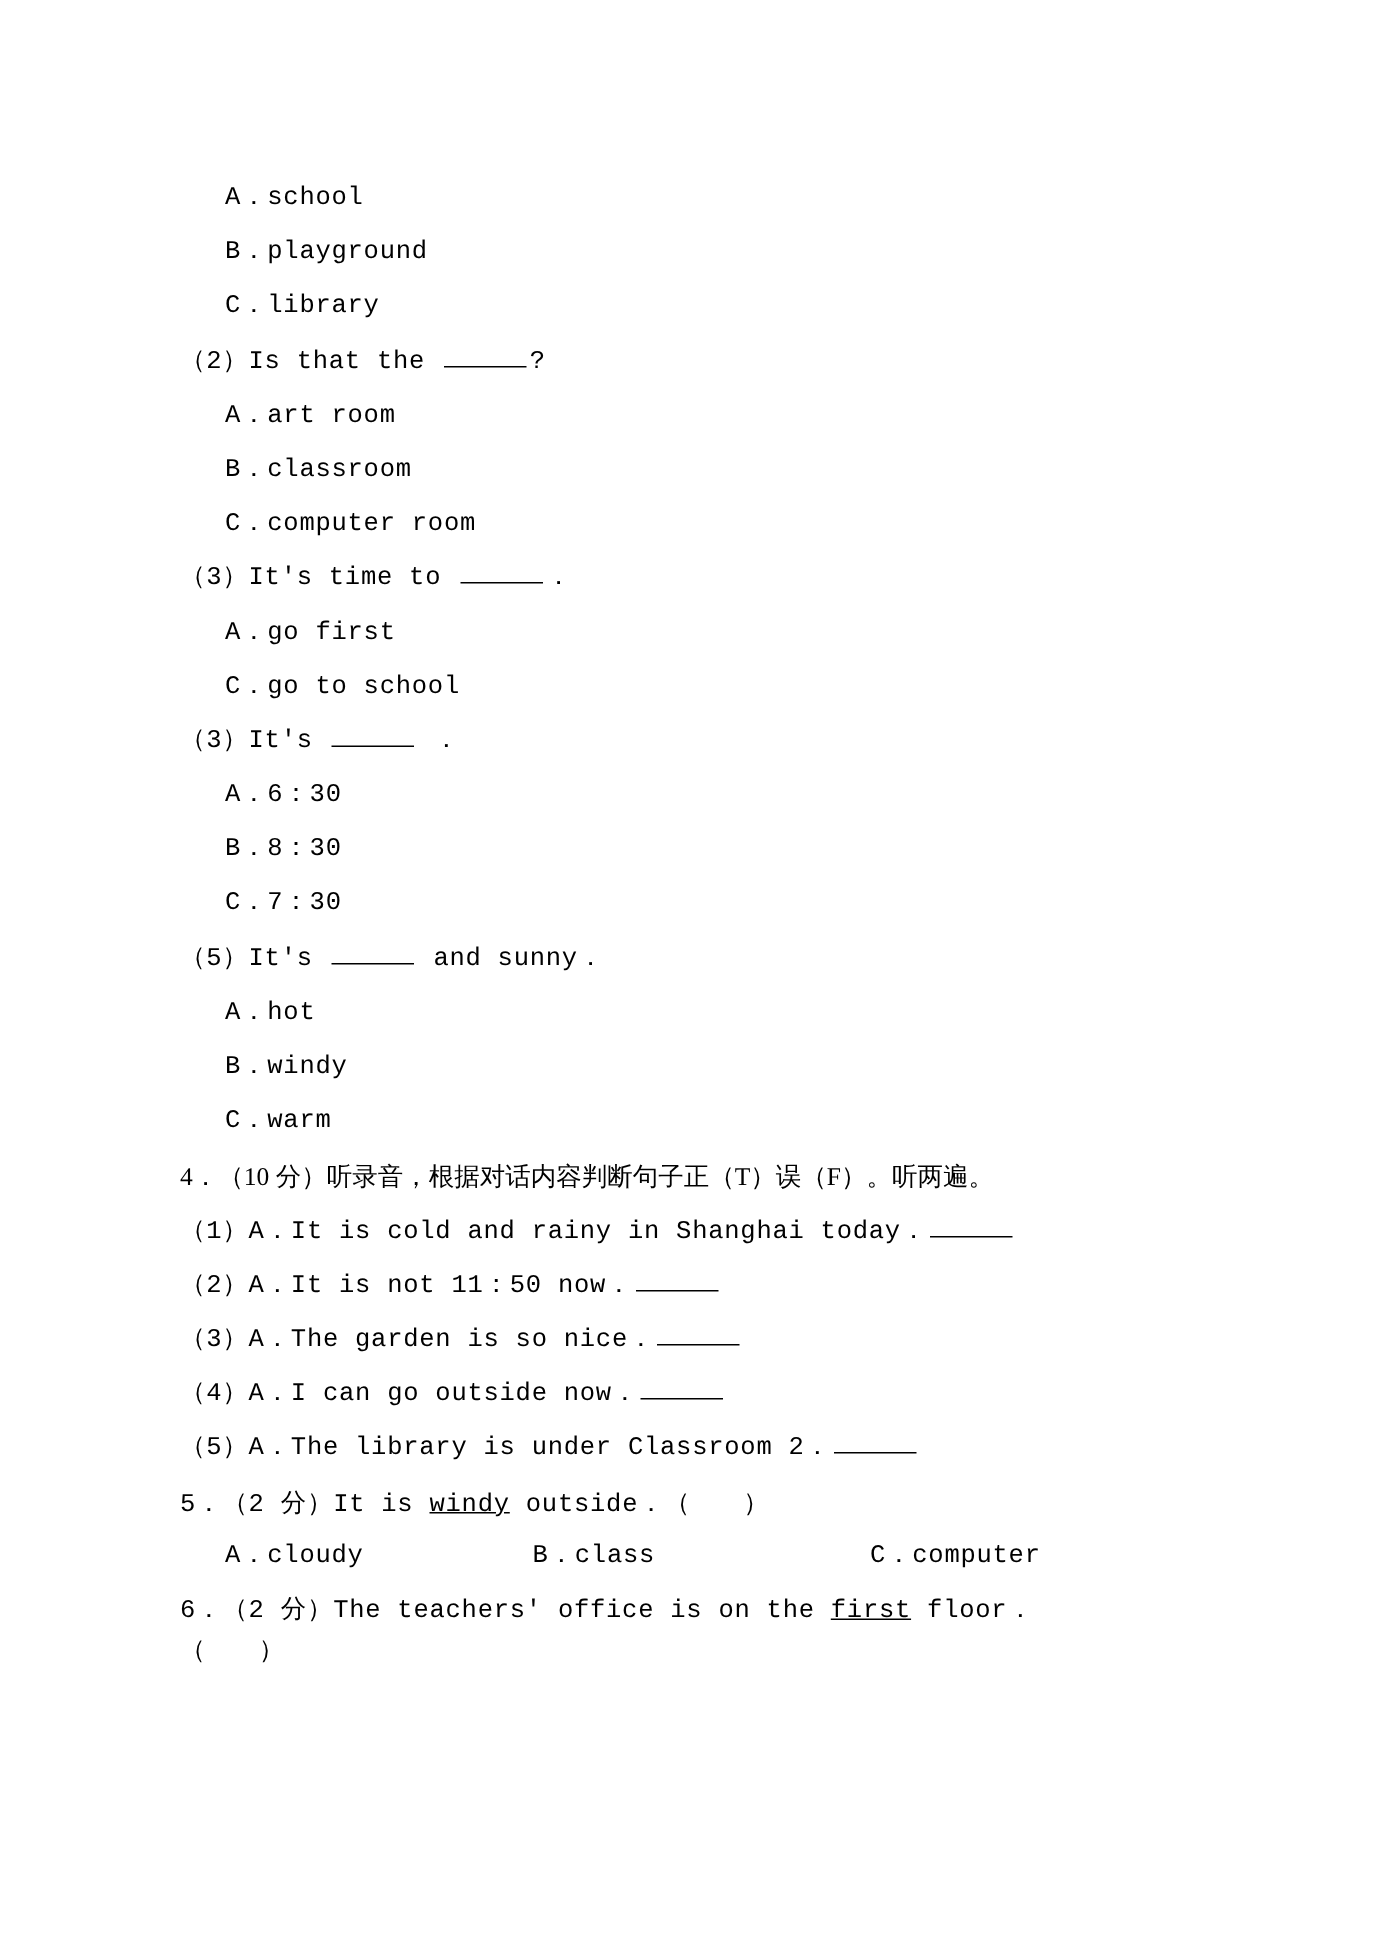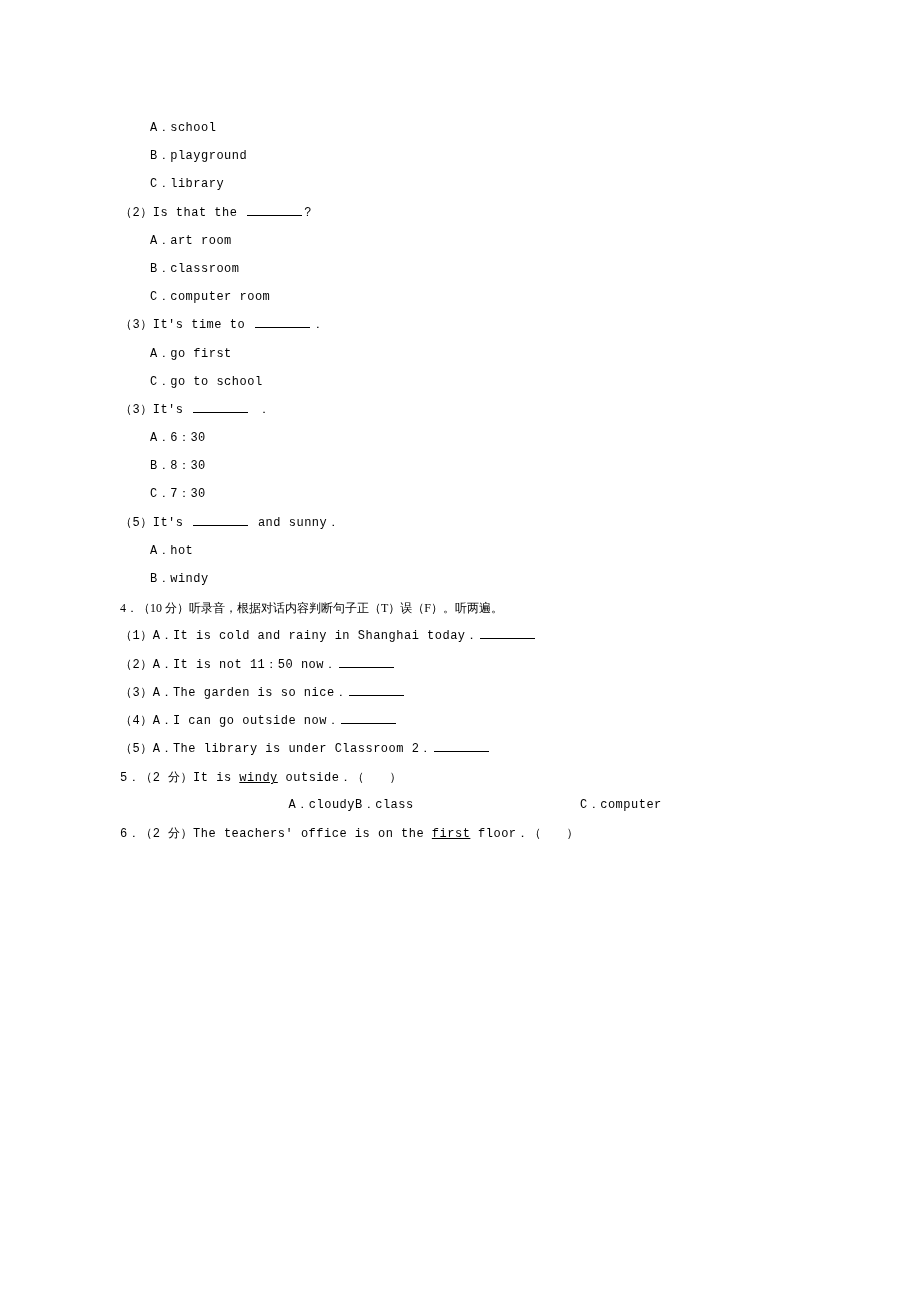--- a/index.html
+++ b/index.html
@@ -7,21 +7,21 @@
     padding: 0;
     background: #ffffff;
     font-family: "SimSun", "宋体", serif;
     color: #000000;
   }
   .page {
     width: 821px;
     min-height: 1302px;
     padding: 110px 96px 80px 120px;
     box-sizing: border-box;
-    font-size: 12px;
+    font-size: 17px;
     line-height: 1.6;
   }
   .mono {
     font-family: "Courier New", "SimSun", monospace;
     letter-spacing: 0.5px;
   }
   .indent-2 { margin-left: 30px; }
   .q-line { margin: 9px 0; }
   .option-line { margin: 9px 0 9px 30px; }
   .blank {
@@ -37,21 +37,21 @@
     font-weight: bold;
     margin: 12px 0 10px 0;
   }
   .row-options {
     display: flex;
     margin: 7px 0 7px 30px;
   }
   .row-options > div {
     flex: 0 0 auto;
   }
-  .opt-a { width: 205px; text-align: right; }
+  .opt-a { width: 205px; }
   .opt-b { width: 225px; }
   .opt-c { }
   .question-head {
     margin: 10px 0 7px 0;
   }
 </style>
 </head>
 <body>
 
 <div class="page">
@@ -78,20 +78,21 @@
   </div>
   <div class="option-line mono">A．6：30</div>
   <div class="option-line mono">B．8：30</div>
   <div class="option-line mono">C．7：30</div>
 
   <div class="q-line indent-2 mono">
     <span>（5）It's </span><span class="blank"></span><span> and sunny．</span>
   </div>
   <div class="option-line mono">A．hot</div>
   <div class="option-line mono">B．windy</div>
+  <div class="option-line mono">C．warm</div>
 
   <div class="question-head">4．（10 分）听录音，根据对话内容判断句子正（T）误（F）。听两遍。</div>
   <div class="q-line indent-2 mono">
     <span>（1）A．It is cold and rainy in Shanghai today．</span><span class="blank"></span>
   </div>
   <div class="q-line indent-2 mono">
     <span>（2）A．It is not 11：50 now．</span><span class="blank"></span>
   </div>
   <div class="q-line indent-2 mono">
     <span>（3）A．The garden is so nice．</span><span class="blank"></span>

